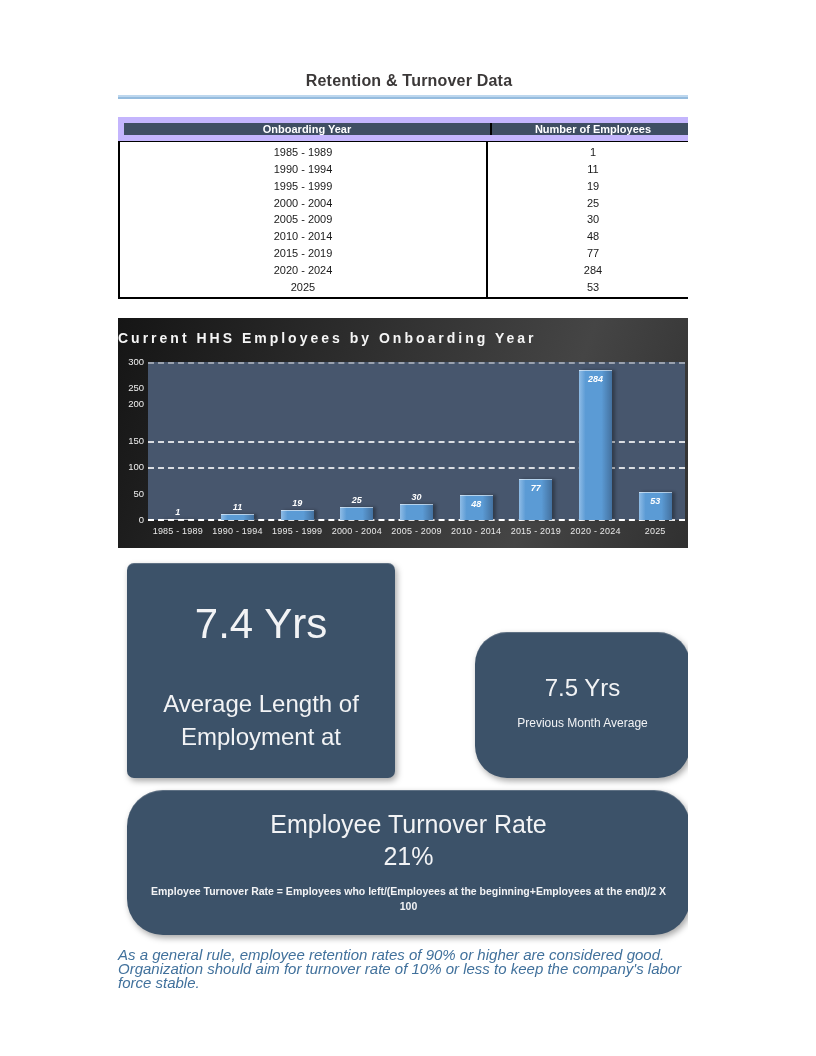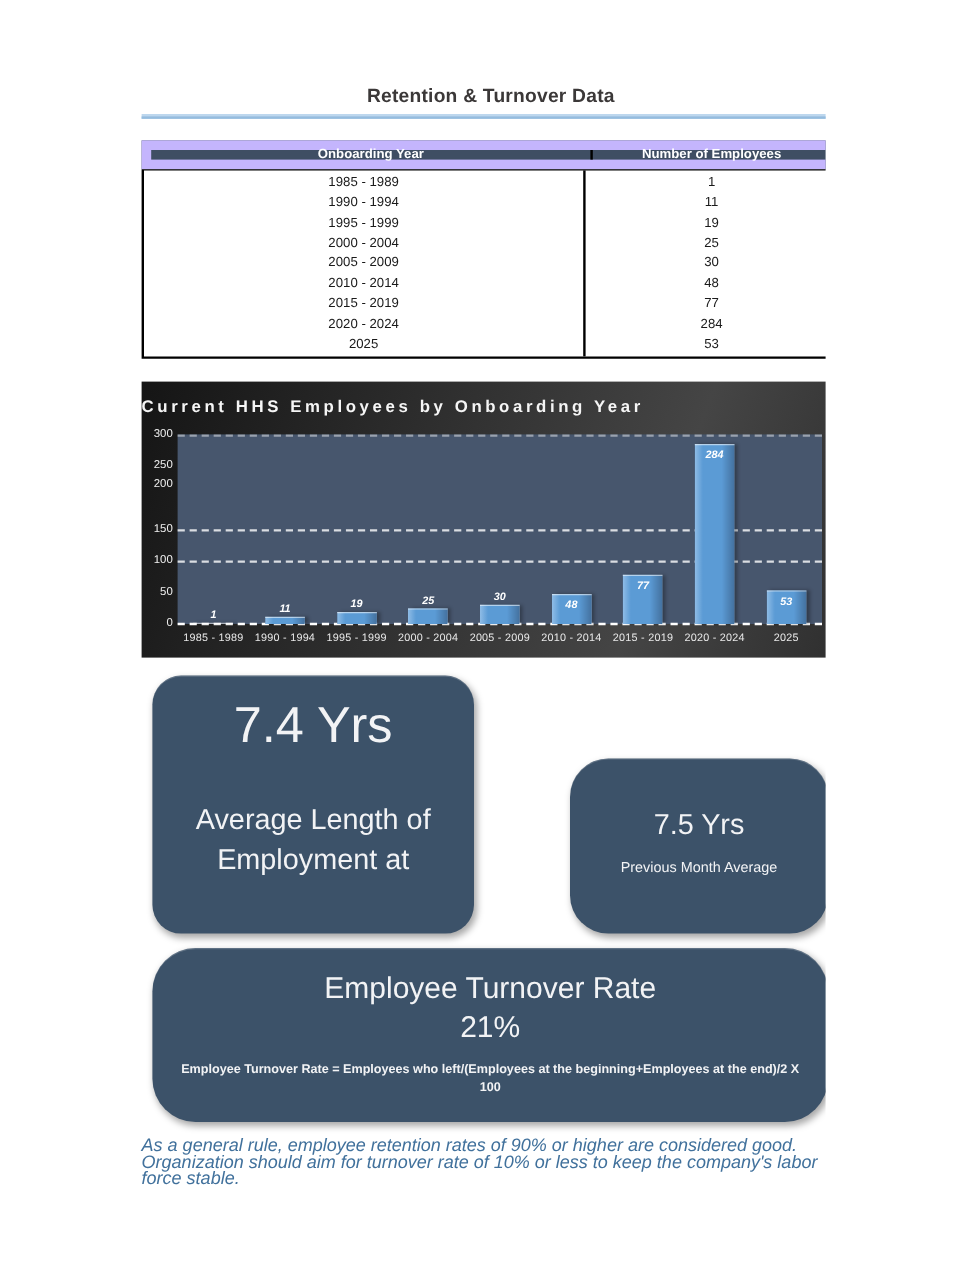--- a/index.html
+++ b/index.html
@@ -8,21 +8,21 @@
   #page { position:relative; width:688px; height:1056px; background:#ffffff; overflow:hidden; }
 
   
   .doc-title { position:absolute; left:118px; top:72px; width:582px; text-align:center;
     font-size:16px; font-weight:bold; color:#3b3838; letter-spacing:0.2px; }
   .title-rule { position:absolute; left:118px; top:95px; width:582px; height:4px;
     background:#bdd7ee; border-bottom:2px solid #95bcde; }
 
   
   .tbl { position:absolute; left:118px; top:117px; width:582px; }
-  .tbl-header { display:flex; height:24px; background:#3f4e63; border:8px solid #c4b5fd; }
+  .tbl-header { display:flex; height:24px; background:#3f4e63; border:6px solid #c4b5fd; }
   .tbl-header .cell { color:#ffffff; font-weight:bold; font-size:11px; display:flex;
     align-items:center; justify-content:center; }
   .tbl-header .c1 { width:368px; border-right:2px solid #000; }
   .tbl-header .c2 { flex:1; }
   .tbl-body { display:flex; border:2px solid #000; border-top:1px solid #000; height:158px; }
   .tbl-col { display:flex; flex-direction:column; justify-content:space-around; padding:2px 0; }
   .tbl-col.c1 { width:368px; border-right:2px solid #000; }
   .tbl-col.c2 { flex:1; }
   .tbl-cell { font-size:11px; color:#1a1a1a; text-align:center; line-height:16px; }
 
@@ -39,21 +39,21 @@
     background:linear-gradient(90deg, #8fbce6 0%, #5b9bd5 20%, #5b9bd5 68%, #44719f 100%);
     border-top:1px solid rgba(255,255,255,0.55); box-shadow:3px 0 3px rgba(0,0,0,0.3); }
   .bar-label { position:absolute; text-align:center; font-size:9px; font-style:italic;
     color:#ffffff; font-weight:bold; }
   .xtick { position:absolute; top:208px; text-align:center; font-size:9px; color:#e8e8e8; letter-spacing:0.2px; }
 
   
   .card { position:absolute; background:#3c5269; color:#f2f3f5; text-align:center;
     box-shadow:2px 3px 6px rgba(0,0,0,0.35), inset 0 1px 0 rgba(255,255,255,0.18);
     display:flex; flex-direction:column; align-items:center; }
-  .card-avg { left:127px; top:563px; width:268px; height:215px; border-radius:24px; padding-top:16px; }
+  .card-avg { left:127px; top:563px; width:268px; height:215px; border-radius:7px; padding-top:36px; }
   .card-avg .big-value { font-size:42px; line-height:50px; }
   .card-avg .card-label { margin-top:38px; font-size:24px; line-height:33px; width:230px; }
   .card-prev { left:475px; top:632px; width:215px; height:146px; border-radius:32px; padding-top:44px; }
   .card-prev .mid-value { font-size:24px; line-height:24px; }
   .card-prev .card-label { margin-top:16px; font-size:12px; }
   .card-turnover { left:127px; top:790px; width:563px; height:145px; border-radius:36px; padding-top:18px; }
   .card-turnover .line-title { font-size:25px; line-height:32px; }
   .card-turnover .line-value { font-size:25px; line-height:32px; }
   .card-turnover .formula { margin-top:12px; font-size:10.5px; font-weight:bold; line-height:15px; width:530px; }
 

